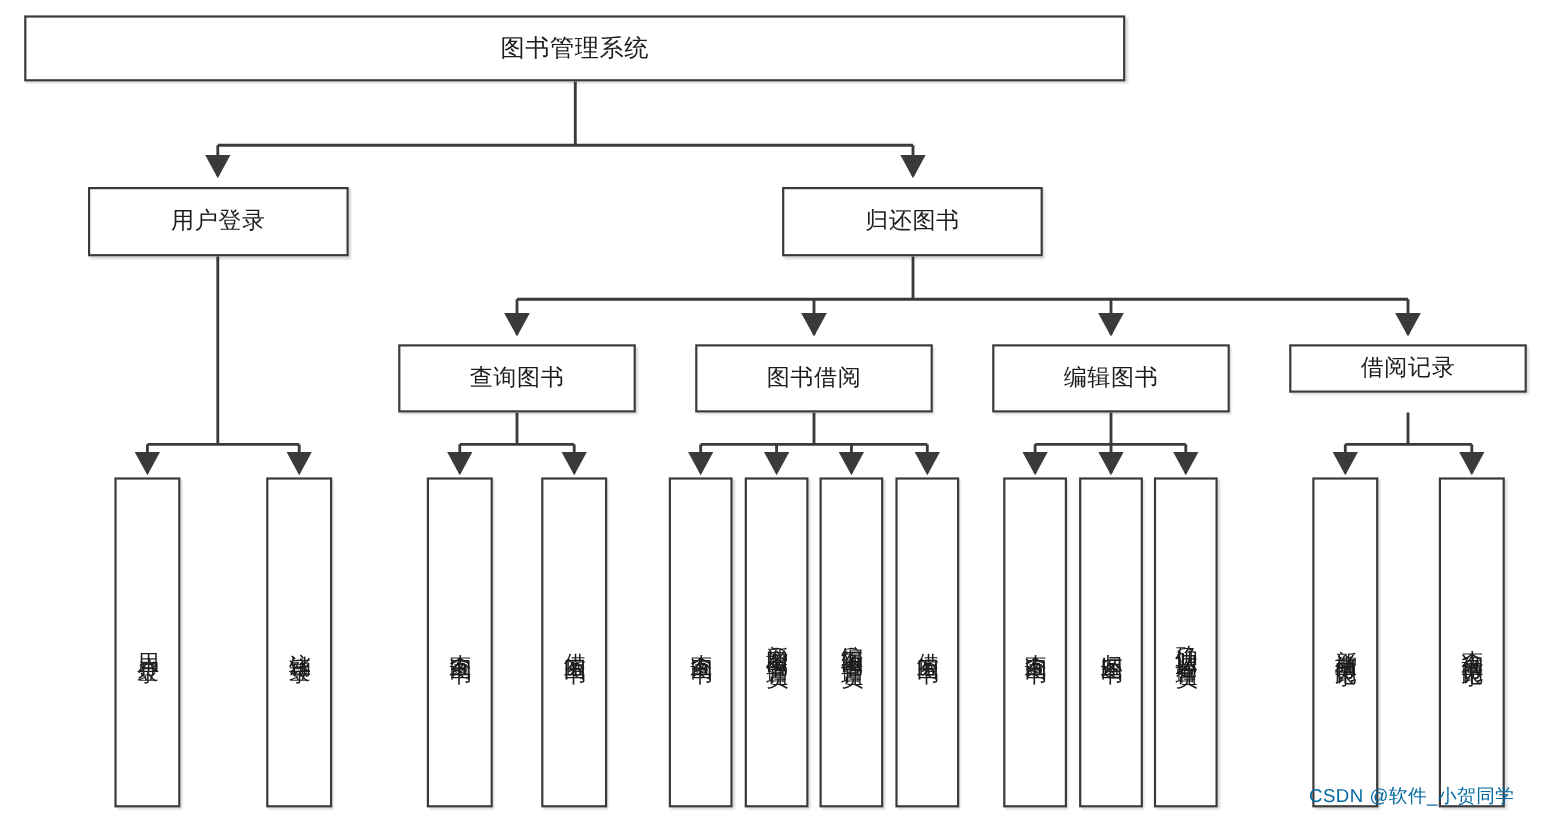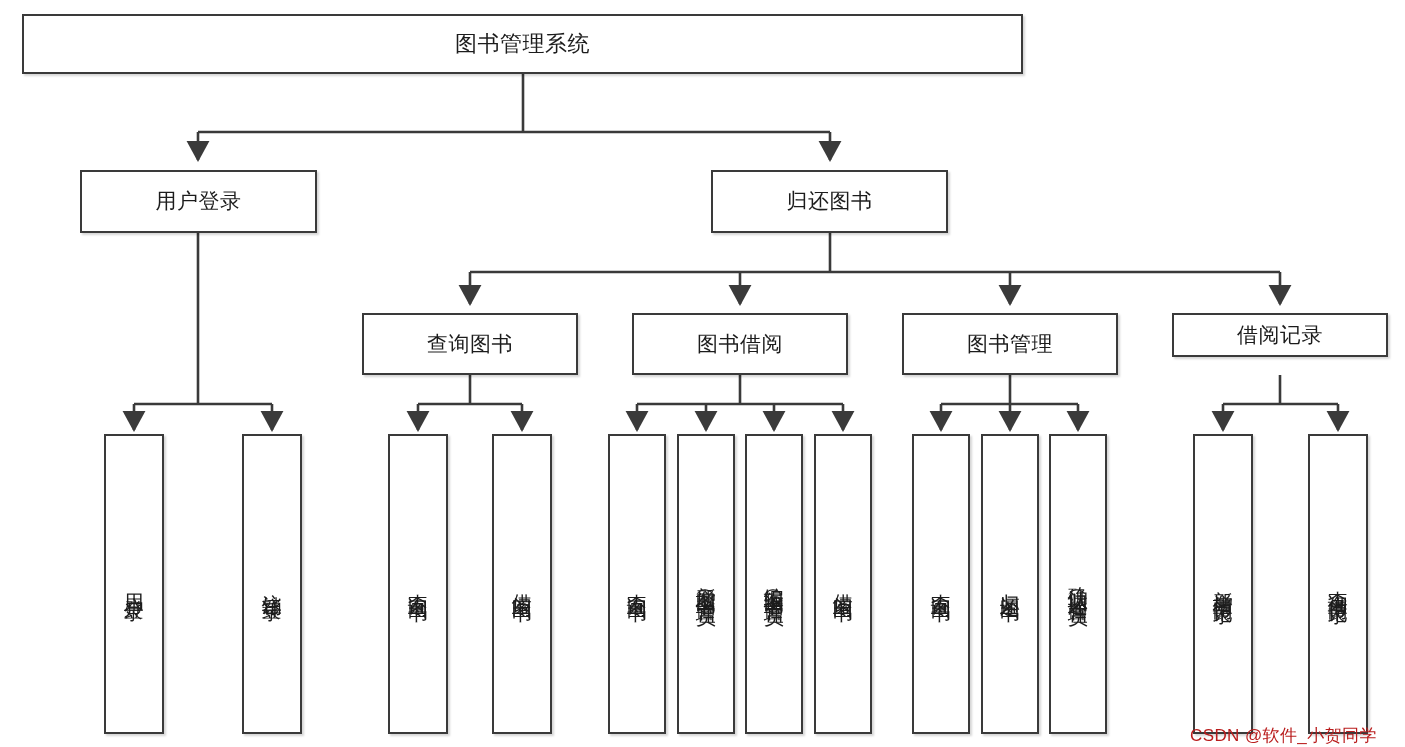--- a/index.html
+++ b/index.html
@@ -68,25 +68,24 @@
     white-space: nowrap;
     max-height: 268px;
   }
 
   
   #watermark {
     position: absolute;
     left: 1190px;
     top: 712px;
     font-size: 17px;
-    color: #b91c1c;
+    color: #0369a1;
     letter-spacing: 0.4px;
     white-space: nowrap;
     user-select: none;
-    margin-top: 12px;
   }
 </style>
 </head>
 <body>
 
 <div id="canvas">
 
   <svg id="wires" viewBox="0 0 1405 747" width="1405" height="747" xmlns="http://www.w3.org/2000/svg">
     <defs>
       <marker id="arrow" viewBox="0 0 12 12" refX="10" refY="6" markerWidth="9" markerHeight="9" orient="auto-start-reverse">
@@ -153,21 +152,21 @@
 
   <div class="node" style="left:362px; top:313px; width:216px; height:62px;">
     <span class="label">查询图书</span>
   </div>
 
   <div class="node" style="left:632px; top:313px; width:216px; height:62px;">
     <span class="label">图书借阅</span>
   </div>
 
   <div class="node" style="left:902px; top:313px; width:216px; height:62px;">
-    <span class="label">图书管理</span>
+    <span class="label">编辑图书</span>
   </div>
 
   <div class="node" style="left:1172px; top:313px; width:216px; height:44px;">
     <span class="label">借阅记录</span>
   </div>
 
   <div class="node vert" style="left:104px; top:434px; width:60px; height:300px;">
     <span class="label">用户登录</span>
   </div>
   <div class="node vert" style="left:242px; top:434px; width:60px; height:300px;">

